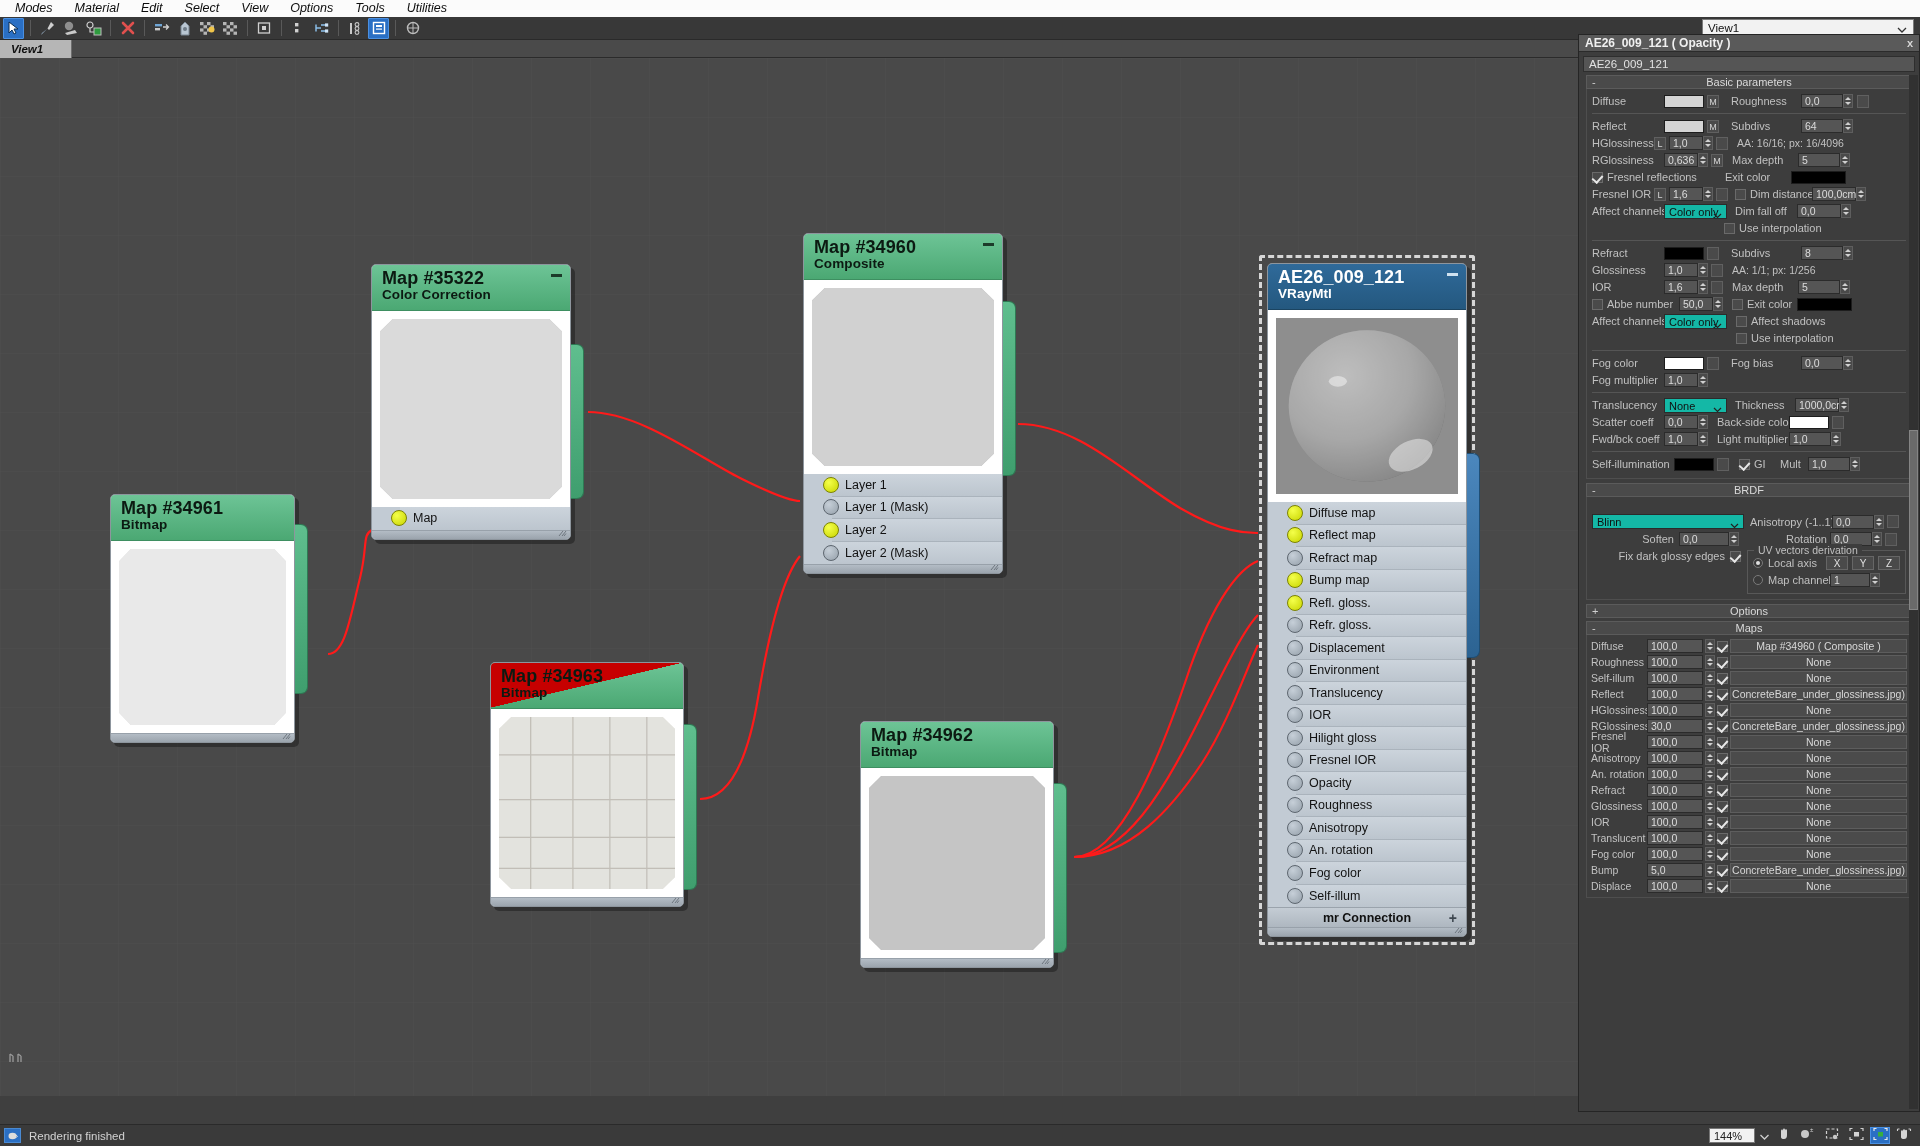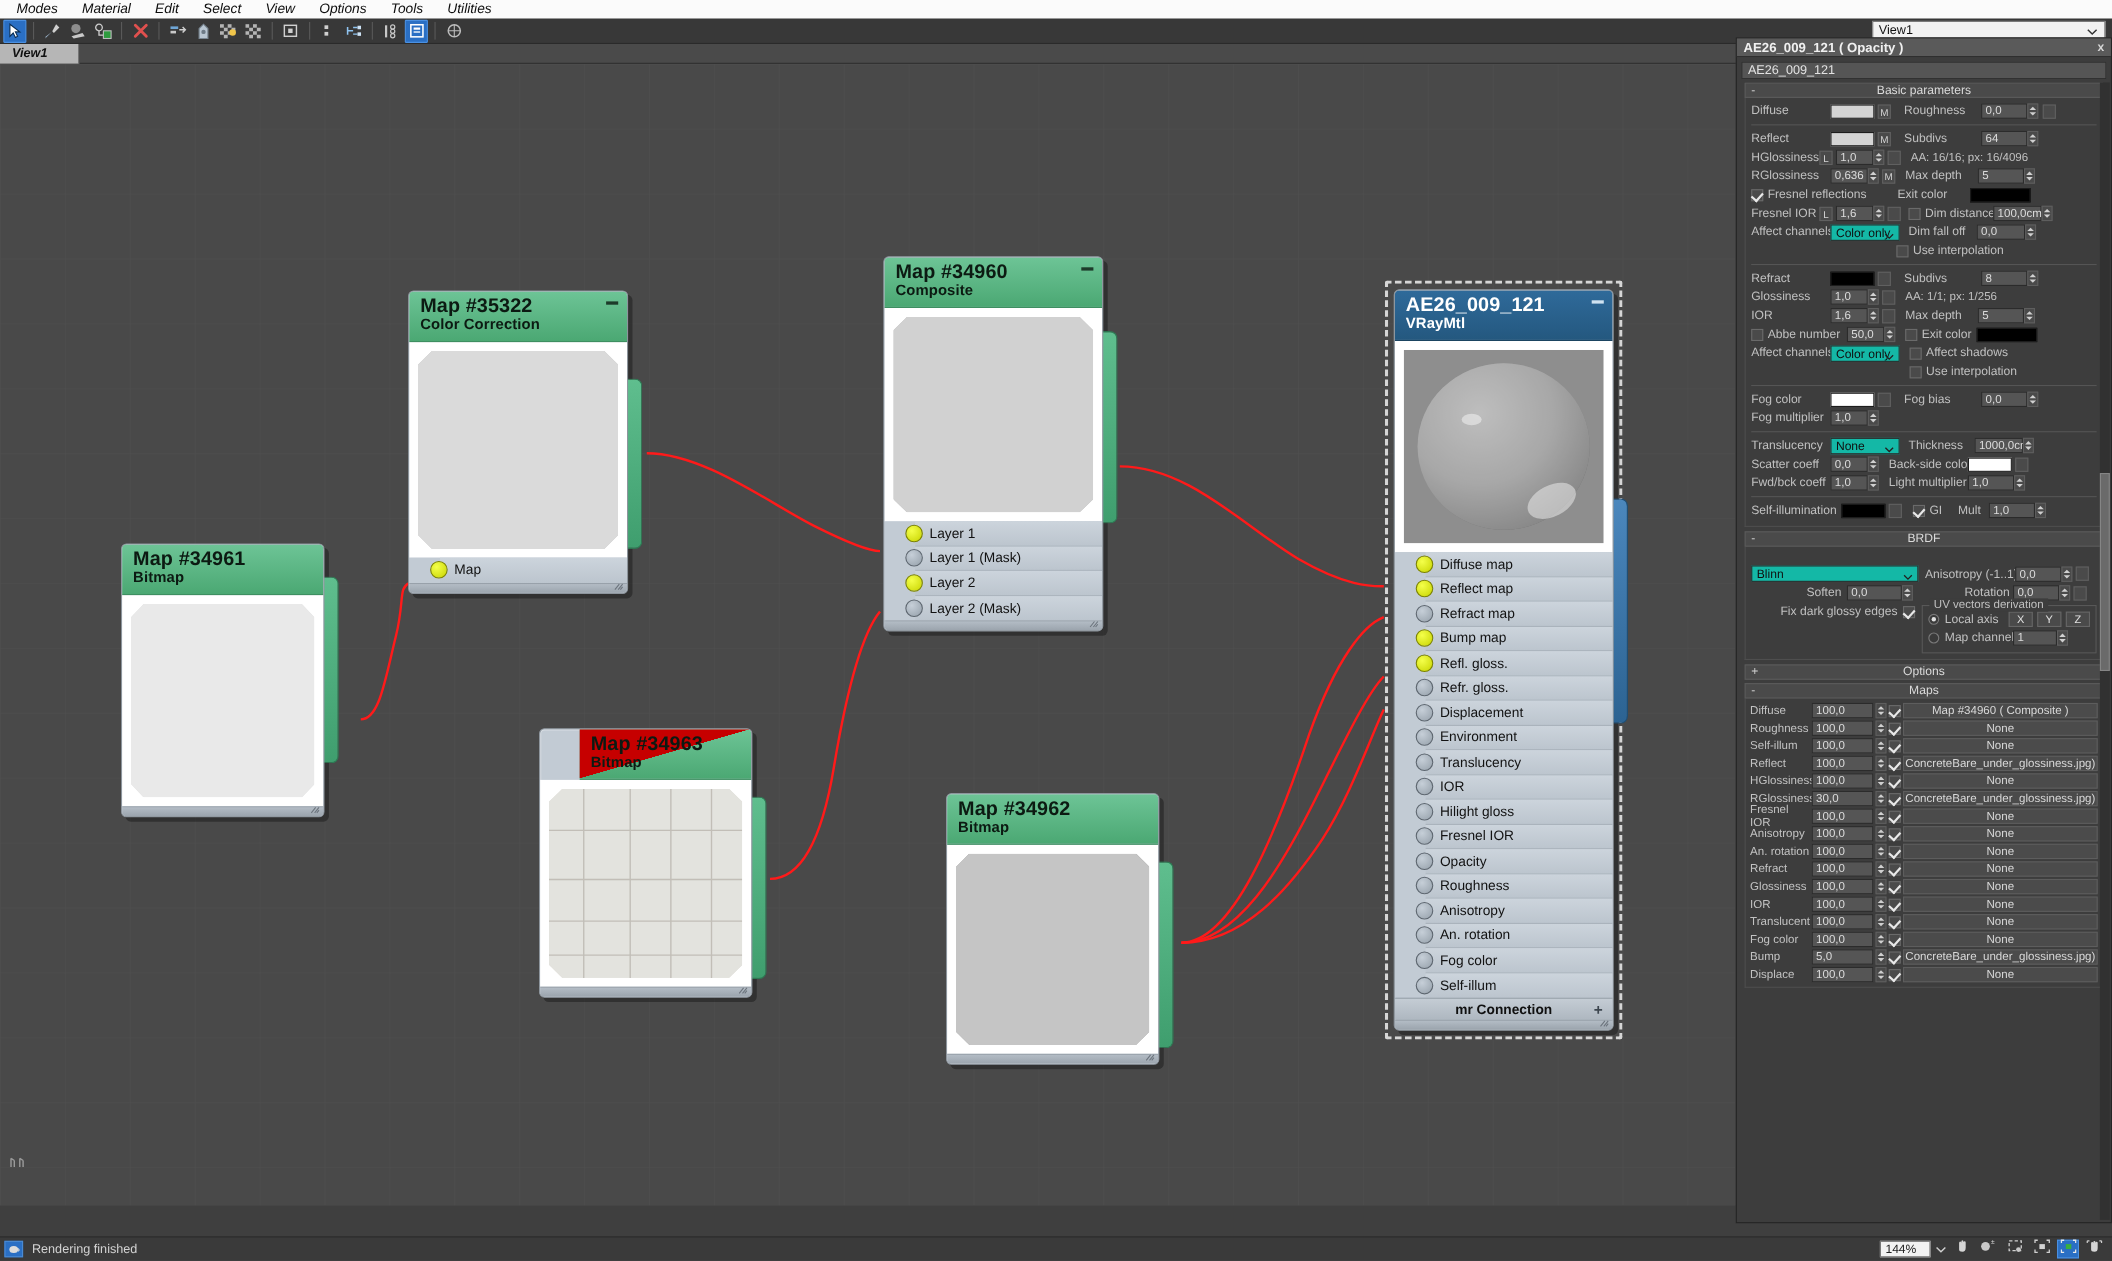--- a/index.html
+++ b/index.html
@@ -623,21 +623,21 @@
             <path d="M12 1 L8 6 M12 3.5 L10 6 M9 1 L5 6" stroke="#6d757e" stroke-width="1"></path>
           </svg>
         </div>
       </div>
     </div>
 
     <div class="node" id="n-34963" style="left:490px; top:604px; width:194px;">
       <div class="shadow"></div>
       <div class="outslab" style="top:62px; height:166px; width:22px;"></div>
       <div class="body">
-        <div class="title" style="position:relative;margin-left:36px;">
+        <div class="title" style="position:relative;">
           <div class="redflag"></div>
           <div class="t1" style="position:relative;">Map #34963</div>
           <div class="t2" style="position:relative;">Bitmap</div>
         </div>
         <div class="thumbwrap" style="height:188px;">
           <div class="thumb">
             <svg width="100%" height="100%" viewBox="0 0 100 100" preserveAspectRatio="none">
               <defs>
                   <filter id="t4f">
                     <feTurbulence type="fractalNoise" baseFrequency="0.35 0.55" numOctaves="5" seed="43"></feTurbulence>

